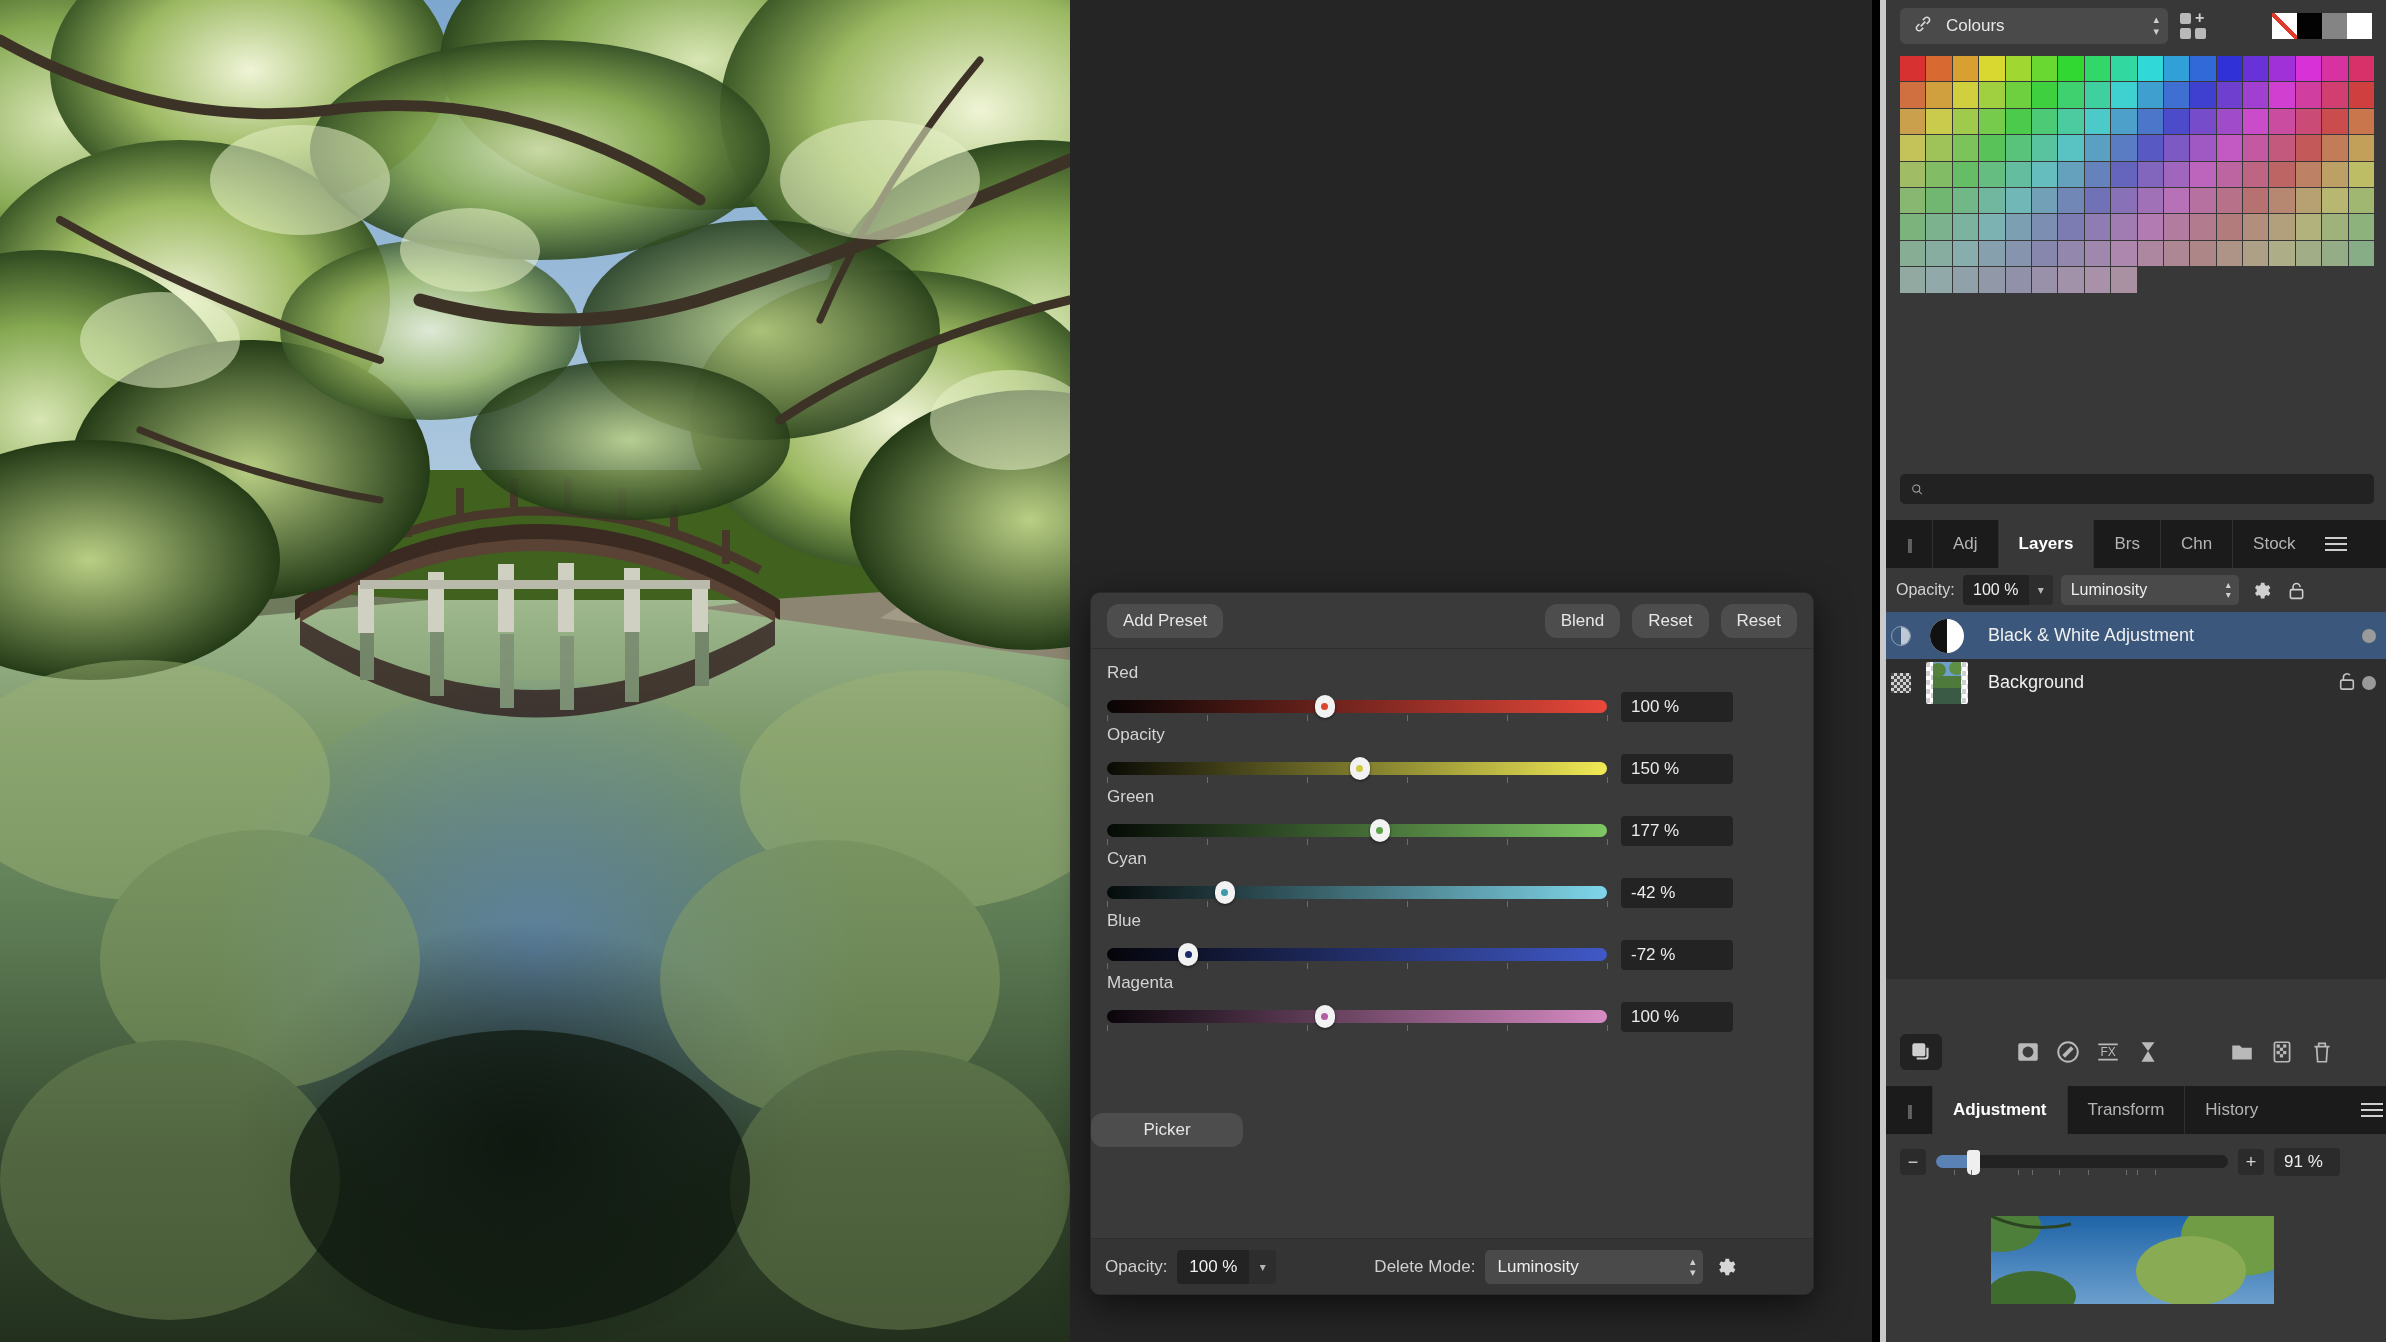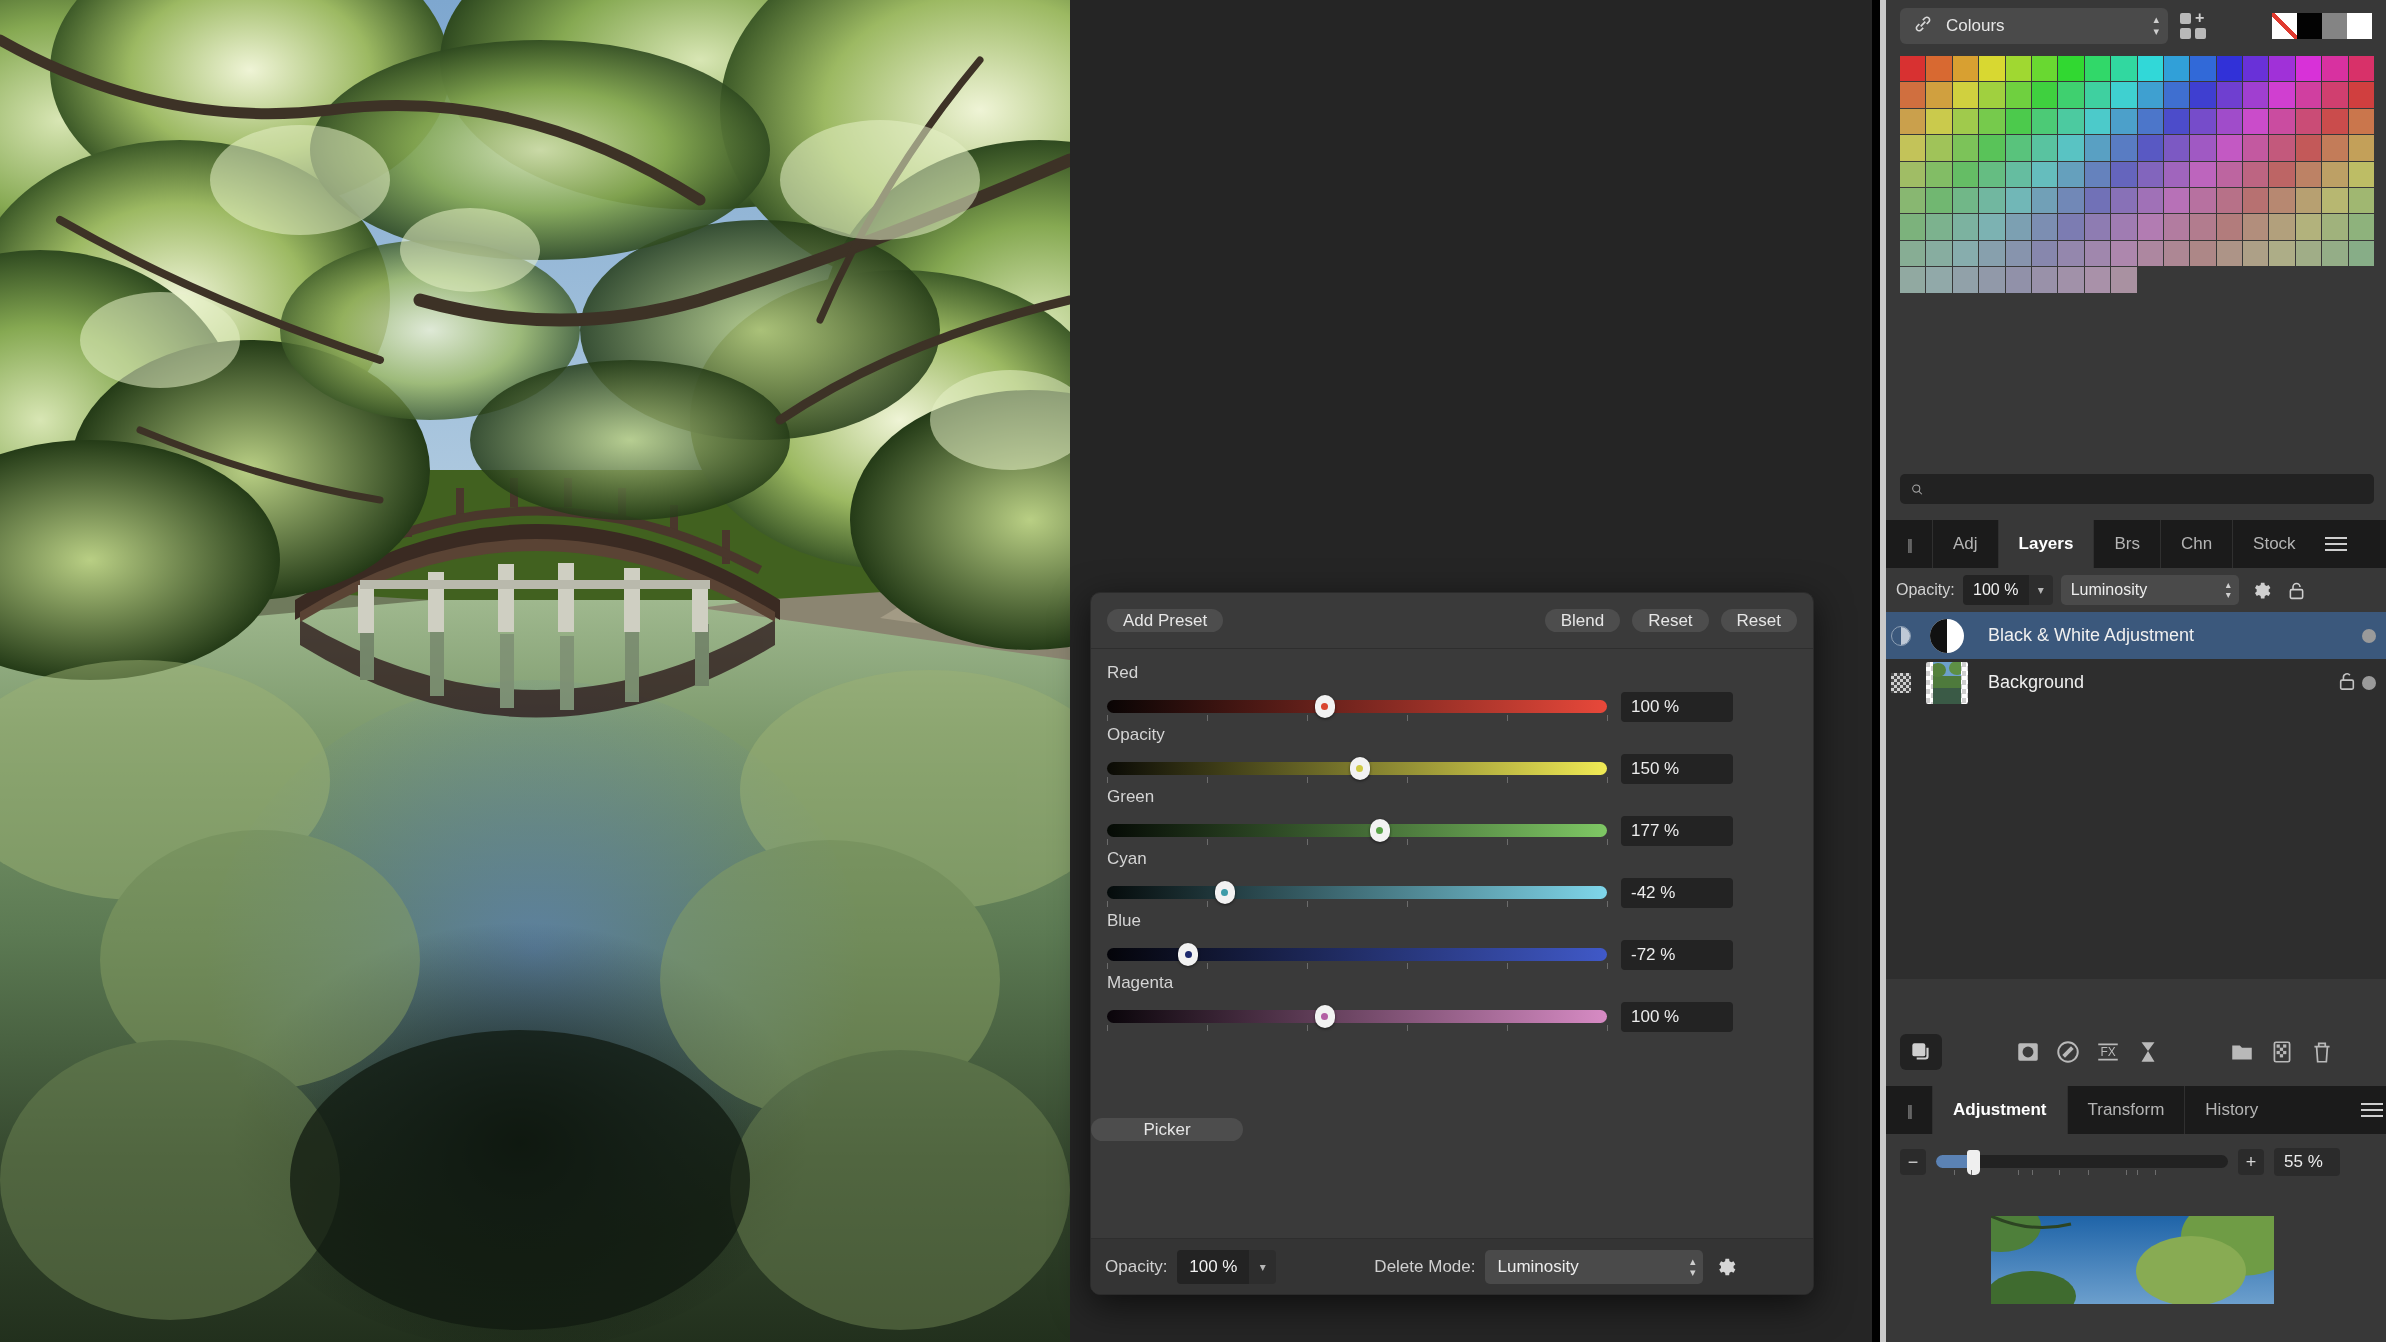--- a/index.html
+++ b/index.html
@@ -47,21 +47,21 @@
   }
   .bw-presetbar {
     height: 56px; flex: 0 0 56px;
     display: flex; align-items: center; padding: 0 16px;
     border-bottom: 1px solid #2e2e2e;
   }
   .btn {
     background: #4d4d4d; color: #e6e6e6; border: none;
     border-radius: 12px; font-size: 17px; padding: 8px 16px;
     font-family: inherit; cursor: default; line-height: 1;
-    height: 23px; display: inline-flex; align-items: center; justify-content: center;
+    height: 34px; display: inline-flex; align-items: center; justify-content: center;
   }
   .spacer { flex: 1 1 auto; }
   .preset-right { display: flex; gap: 12px; }
 
   .bw-body { flex: 1 1 auto; padding: 14px 16px 0 16px; }
   .slider-row { margin-bottom: 3px; }
   .slider-label { font-size: 17px; color: #d4d4d4; margin-bottom: 9px; }
   .slider-line { display: flex; align-items: center; gap: 14px; }
   .track-wrap { position: relative; width: 500px; height: 26px; }
   .track {
@@ -923,21 +923,21 @@
             <i style="left: 28%;"></i>
             <i style="left: 33%;"></i>
             <i style="left: 42%;"></i>
             <i style="left: 52%;"></i>
             <i style="left: 65%;"></i>
             <i style="left: 69%;"></i>
             <i style="left: 75%;"></i>
           </div>
       </div>
       <div class="zbtn">+</div>
-      <div class="zval">55 %</div>
+      <div class="zval">91 %</div>
     </div>
 
     <div class="nav-preview" style="position:absolute; left:0; top:1190px; width:506px; height:152px;">
       <div class="np-inner">
         <svg viewBox="0 0 283 88" preserveAspectRatio="none">
           <rect width="283" height="88" fill="#2c6fae"></rect>
           <rect width="283" height="88" fill="url(#np-sky)"></rect>
           <defs>
             <linearGradient id="np-sky" x1="0" y1="0" x2="0" y2="1">
               <stop offset="0" stop-color="#1f64a8"></stop>

